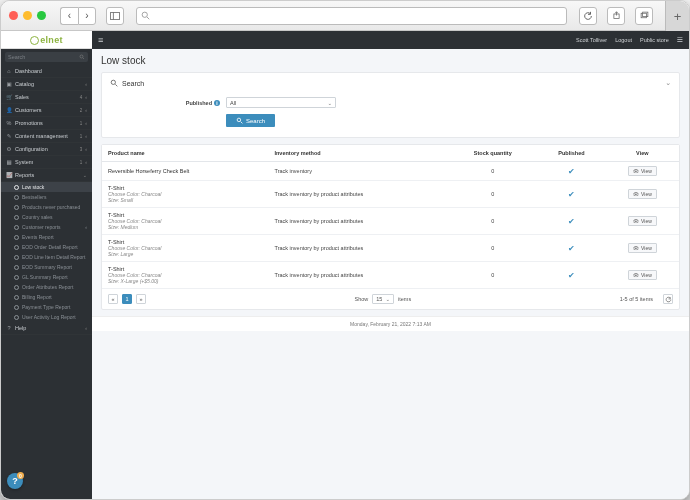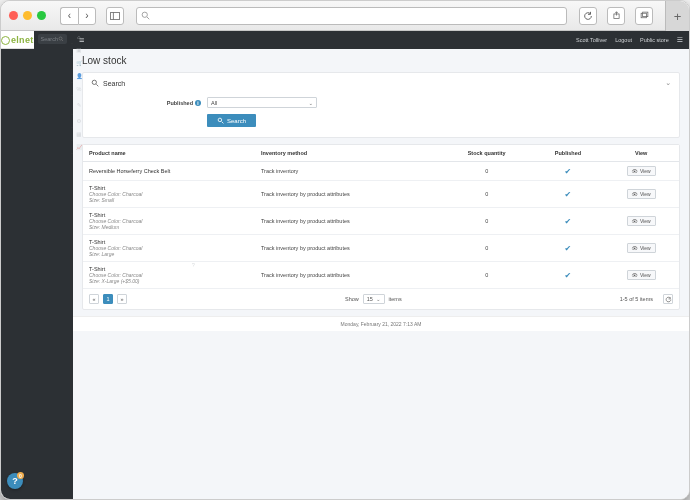--- a/index.html
+++ b/index.html
@@ -15,21 +15,21 @@
   .navpair .navbtn:first-child{border-radius:3px 0 0 3px;border-right:none;}
   .navpair .navbtn:last-child{border-radius:0 3px 3px 0;}
   .urlbar { flex:1; height:18px; border:1px solid #bbb; border-radius:3px; background:#fff; display:flex;align-items:center;padding:0 4px;color:#888;margin:0 6px;}
   .urlbar svg{width:9px;height:9px;}
   .endbtn{width:18px;height:18px;border:1px solid #bbb;border-radius:3px;background:#fff;display:flex;align-items:center;justify-content:center;color:#555;}
   .plusbtn{width:24px;height:30px;background:#d7d7d7;display:flex;align-items:center;justify-content:center;color:#666;font-size:13px;margin-left:6px;margin-right:-8px;align-self:stretch;border-left:1px solid #bbb;}
   
   .app { position:absolute; top:30px; left:0; right:0; bottom:0; display:flex; flex-direction:column;}
   .app-inner{flex:1;display:flex;min-height:0;}
   
-  .sidebar{width:72px;background:#2c3034;color:#a8acb0;display:flex;font-size:5.5px;}
+  .sidebar{width:91px;background:#2c3034;color:#a8acb0;display:flex;flex-direction:column;font-size:5.5px;}
   .logo{height:18px;background:#fff;display:flex;align-items:center;justify-content:center;border-bottom:1px solid #ddd;}
   .logo-text{font-weight:bold;font-size:9px;color:#8cb340;letter-spacing:0.3px;}
   .logo-ring{display:inline-block;width:9px;height:9px;border:1.5px solid #8cb340;border-radius:50%;margin-right:1px;position:relative;top:1px;}
   .sb-search{margin:3px 4px;height:10px;background:#3a3f44;border-radius:2px;display:flex;align-items:center;padding:0 3px;color:#7a7f84;}
   .sb-search span{flex:1;}
   .sb-item{display:flex;align-items:center;padding:3px 5px;gap:3px;cursor:pointer;border-bottom:1px solid rgba(255,255,255,0.02);}
   .sb-item .ic{width:6px;text-align:center;opacity:0.7;}
   .sb-item .lbl{flex:1;}
   .sb-item .badge{font-size:4.5px;color:#888;}
   .sb-item .caret{font-size:5px;color:#888;}

